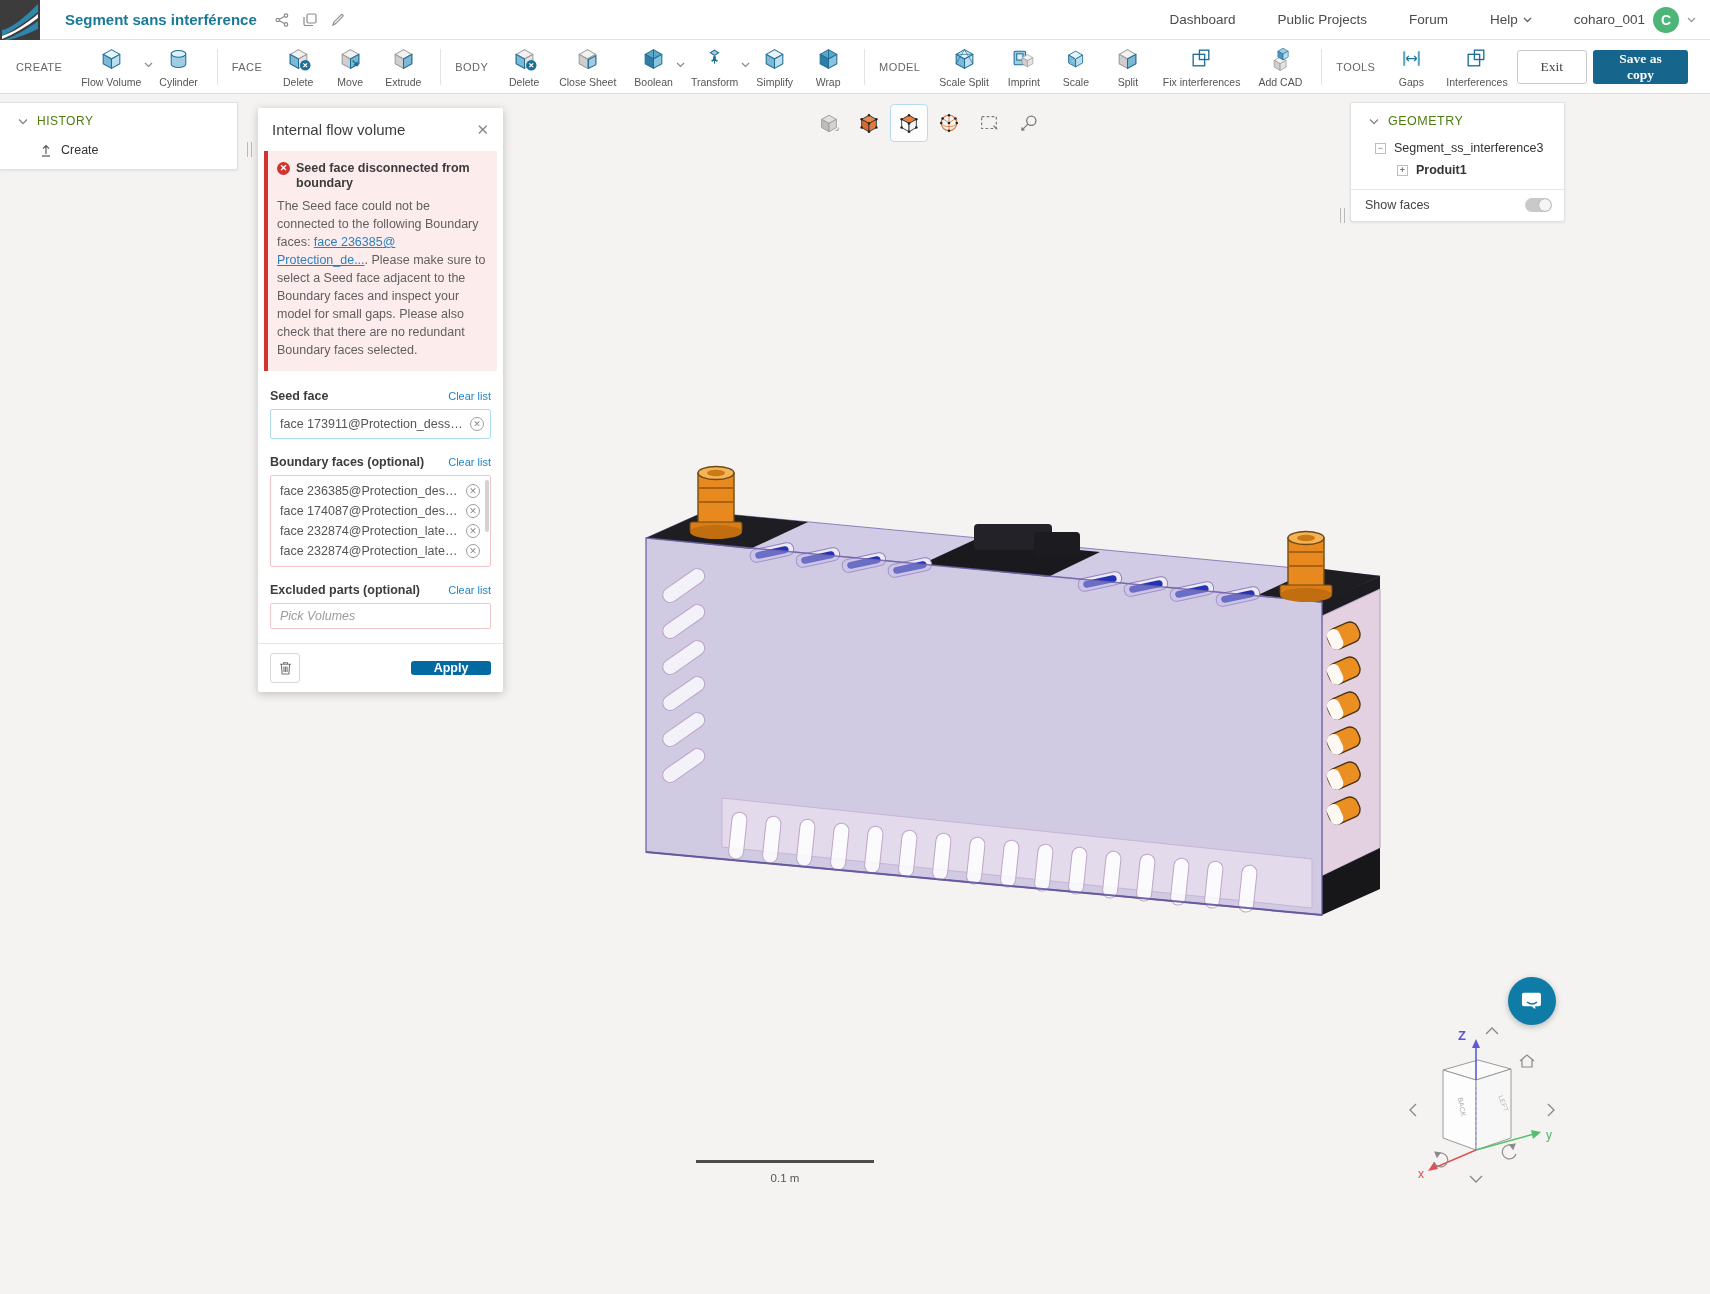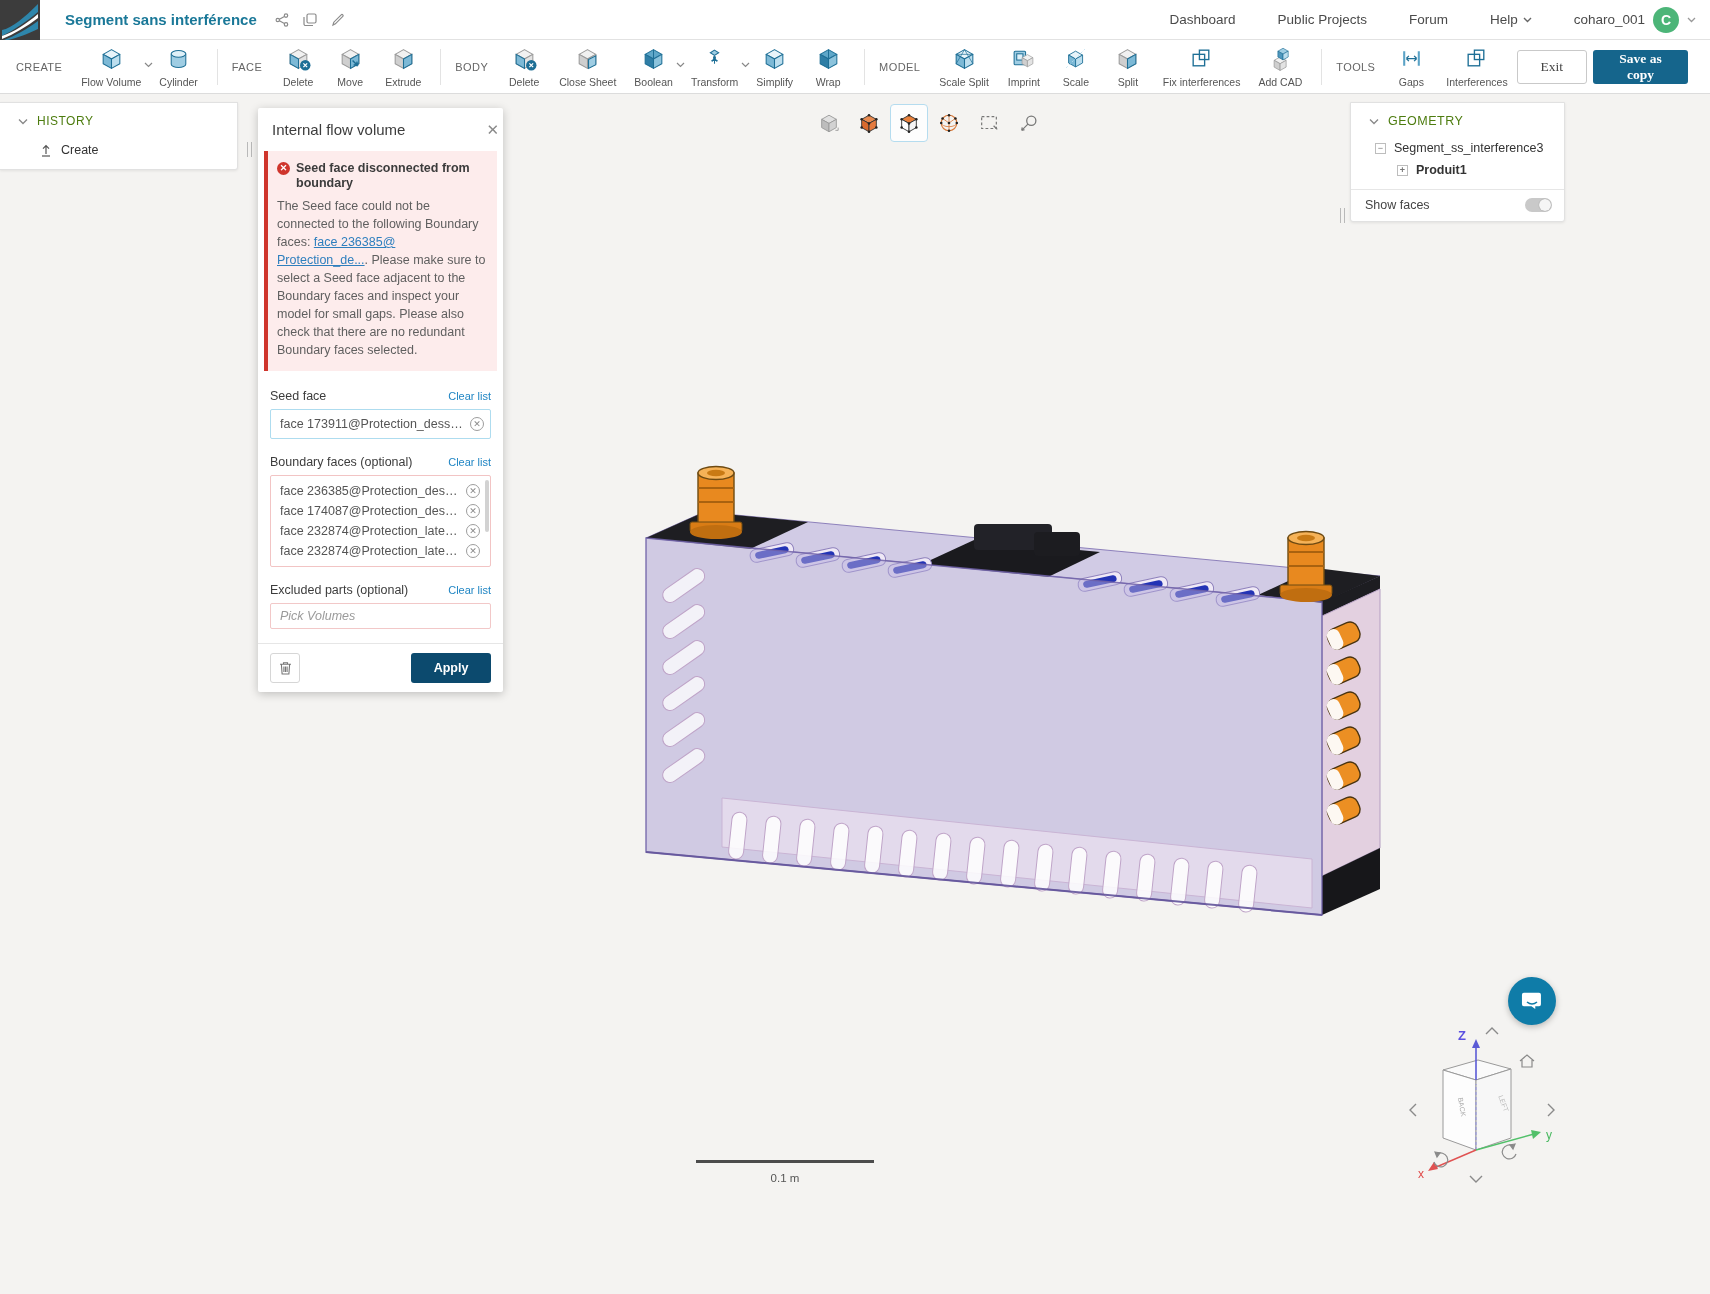--- a/index.html
+++ b/index.html
@@ -42,43 +42,43 @@
   .pm-box { width:11px; height:11px; border:1px solid #bdbdbd; background:#fff; font-size:9px; line-height:9px; text-align:center; color:#777; flex:0 0 11px; }
   .geo-divider { border-top:1px solid #e6e6e6; margin-top:8px; }
   .showfaces-row { display:flex; align-items:center; justify-content:space-between; padding:8px 12px 9px 14px; font-size:12.5px; color:#444; }
   .toggle { width:27px; height:14px; border-radius:7px; background:#c9c9c9; position:relative; cursor:pointer; }
   .toggle .knob { position:absolute; top:1px; right:1px; width:12px; height:12px; border-radius:50%; background:#f5f5f5; box-shadow:0 0 1px rgba(0,0,0,.4); }
 
   .drag-handle { position:absolute; width:5px; height:15px; border-left:1.5px solid #b9b9b9; border-right:1.5px solid #b9b9b9; z-index:21; }
 
   
   .dialog { position:absolute; left:258px; top:108px; width:245px; background:#fff; box-shadow:0 2px 10px rgba(0,0,0,.22); border-radius:2px; z-index:22; }
-  .dlg-head { display:flex; align-items:center; justify-content:space-between; padding:13px 4px 11px 14px; }
+  .dlg-head { display:flex; align-items:center; justify-content:space-between; padding:13px 14px 11px 14px; }
   .dlg-title { font-size:15px; color:#3d3d3d; }
   .dlg-close { color:#8a8a8a; font-size:15px; cursor:pointer; line-height:1; }
   .err-box { margin:2px 6px 14px 6px; background:#fdecec; border-left:4px solid #cf352c; padding:10px 10px 12px 9px; }
   .err-title { display:flex; gap:6px; font-size:12.5px; font-weight:bold; color:#3c3c3c; line-height:15px; margin-bottom:6px; }
   .err-badge { width:13px; height:13px; border-radius:50%; background:#cf352c; color:#fff; font-size:9px; line-height:13px; text-align:center; flex:0 0 13px; margin-top:1px; }
   .err-body { font-size:12.5px; line-height:18px; color:#5f5f5f; }
   .err-link { color:#2e7fbe; text-decoration:underline; cursor:pointer; }
   .fld-row { display:flex; align-items:center; justify-content:space-between; padding:4px 12px 6px 12px; }
-  .fld-label { font-size:12.5px; font-weight:normal; color:#3c3c3c; }
+  .fld-label { font-size:12.5px; font-weight:bold; color:#3c3c3c; }
   .clear-link { font-size:11px; color:#2186c4; cursor:pointer; }
   .pick-box { margin:0 12px 12px 12px; border:1px solid #aedcef; border-radius:2px; height:30px; display:flex; align-items:center; padding:0 6px 0 9px; }
   .pick-box .val { flex:1; font-size:12.5px; color:#555; white-space:nowrap; overflow:hidden; text-overflow:ellipsis; }
   .x-circ { width:14px; height:14px; flex:0 0 14px; border:1px solid #9d9d9d; border-radius:50%; color:#8a8a8a; font-size:9px; line-height:12px; text-align:center; cursor:pointer; background:#fff; margin-left:6px; }
   .list-box { position:relative; margin:0 12px 12px 12px; border:1px solid #f2c4c4; border-radius:2px; padding:5px 4px 5px 0; }
   .list-row { display:flex; align-items:center; padding:3px 6px 3px 9px; }
   .list-row .val { flex:1; font-size:12.5px; color:#555; white-space:nowrap; overflow:hidden; text-overflow:ellipsis; }
   .list-scroll { position:absolute; right:1px; top:4px; width:4px; height:52px; background:#d2d2d2; border-radius:2px; }
   .excl-box { margin:0 12px 14px 12px; border:1px solid #f2c8c8; border-radius:2px; height:26px; display:flex; align-items:center; padding:0 9px; }
   .excl-box .ph { font-size:12.5px; font-style:italic; color:#9b9b9b; }
   .dlg-foot { border-top:1px solid #e6e6e6; display:flex; align-items:center; justify-content:space-between; padding:9px 12px; }
   .btn-trash { width:30px; height:30px; border:1px solid #d6d6d6; border-radius:3px; background:#fff; display:flex; align-items:center; justify-content:center; cursor:pointer; }
-  .btn-apply { width:80px; height:30px; background:#0c4a6e; color:#fff; font-size:12.5px; font-weight:bold; border:none; border-radius:3px; cursor:pointer; font-family:inherit; }
+  .btn-apply { width:80px; height:14px; background:#0369a1; color:#fff; font-size:12.5px; font-weight:bold; border:none; border-radius:3px; cursor:pointer; font-family:inherit; }
 
   
   .view-toolbar { position:absolute; left:810px; top:104px; display:flex; gap:2px; z-index:15; }
   .vt-btn { width:38px; height:38px; border-radius:4px; display:flex; align-items:center; justify-content:center; cursor:pointer; border:1px solid transparent; }
   .vt-btn.active { background:#fdfdfd; border:1px solid #b5dcef; }
 
   
   .model-svg { position:absolute; left:622px; top:446px; z-index:5; }
   .scalebar { position:absolute; left:696px; top:1160px; width:178px; z-index:6; }
   .scalebar .bar { height:3px; background:#4c4c4c; border-left:2px solid #4c4c4c; border-right:2px solid #4c4c4c; }

